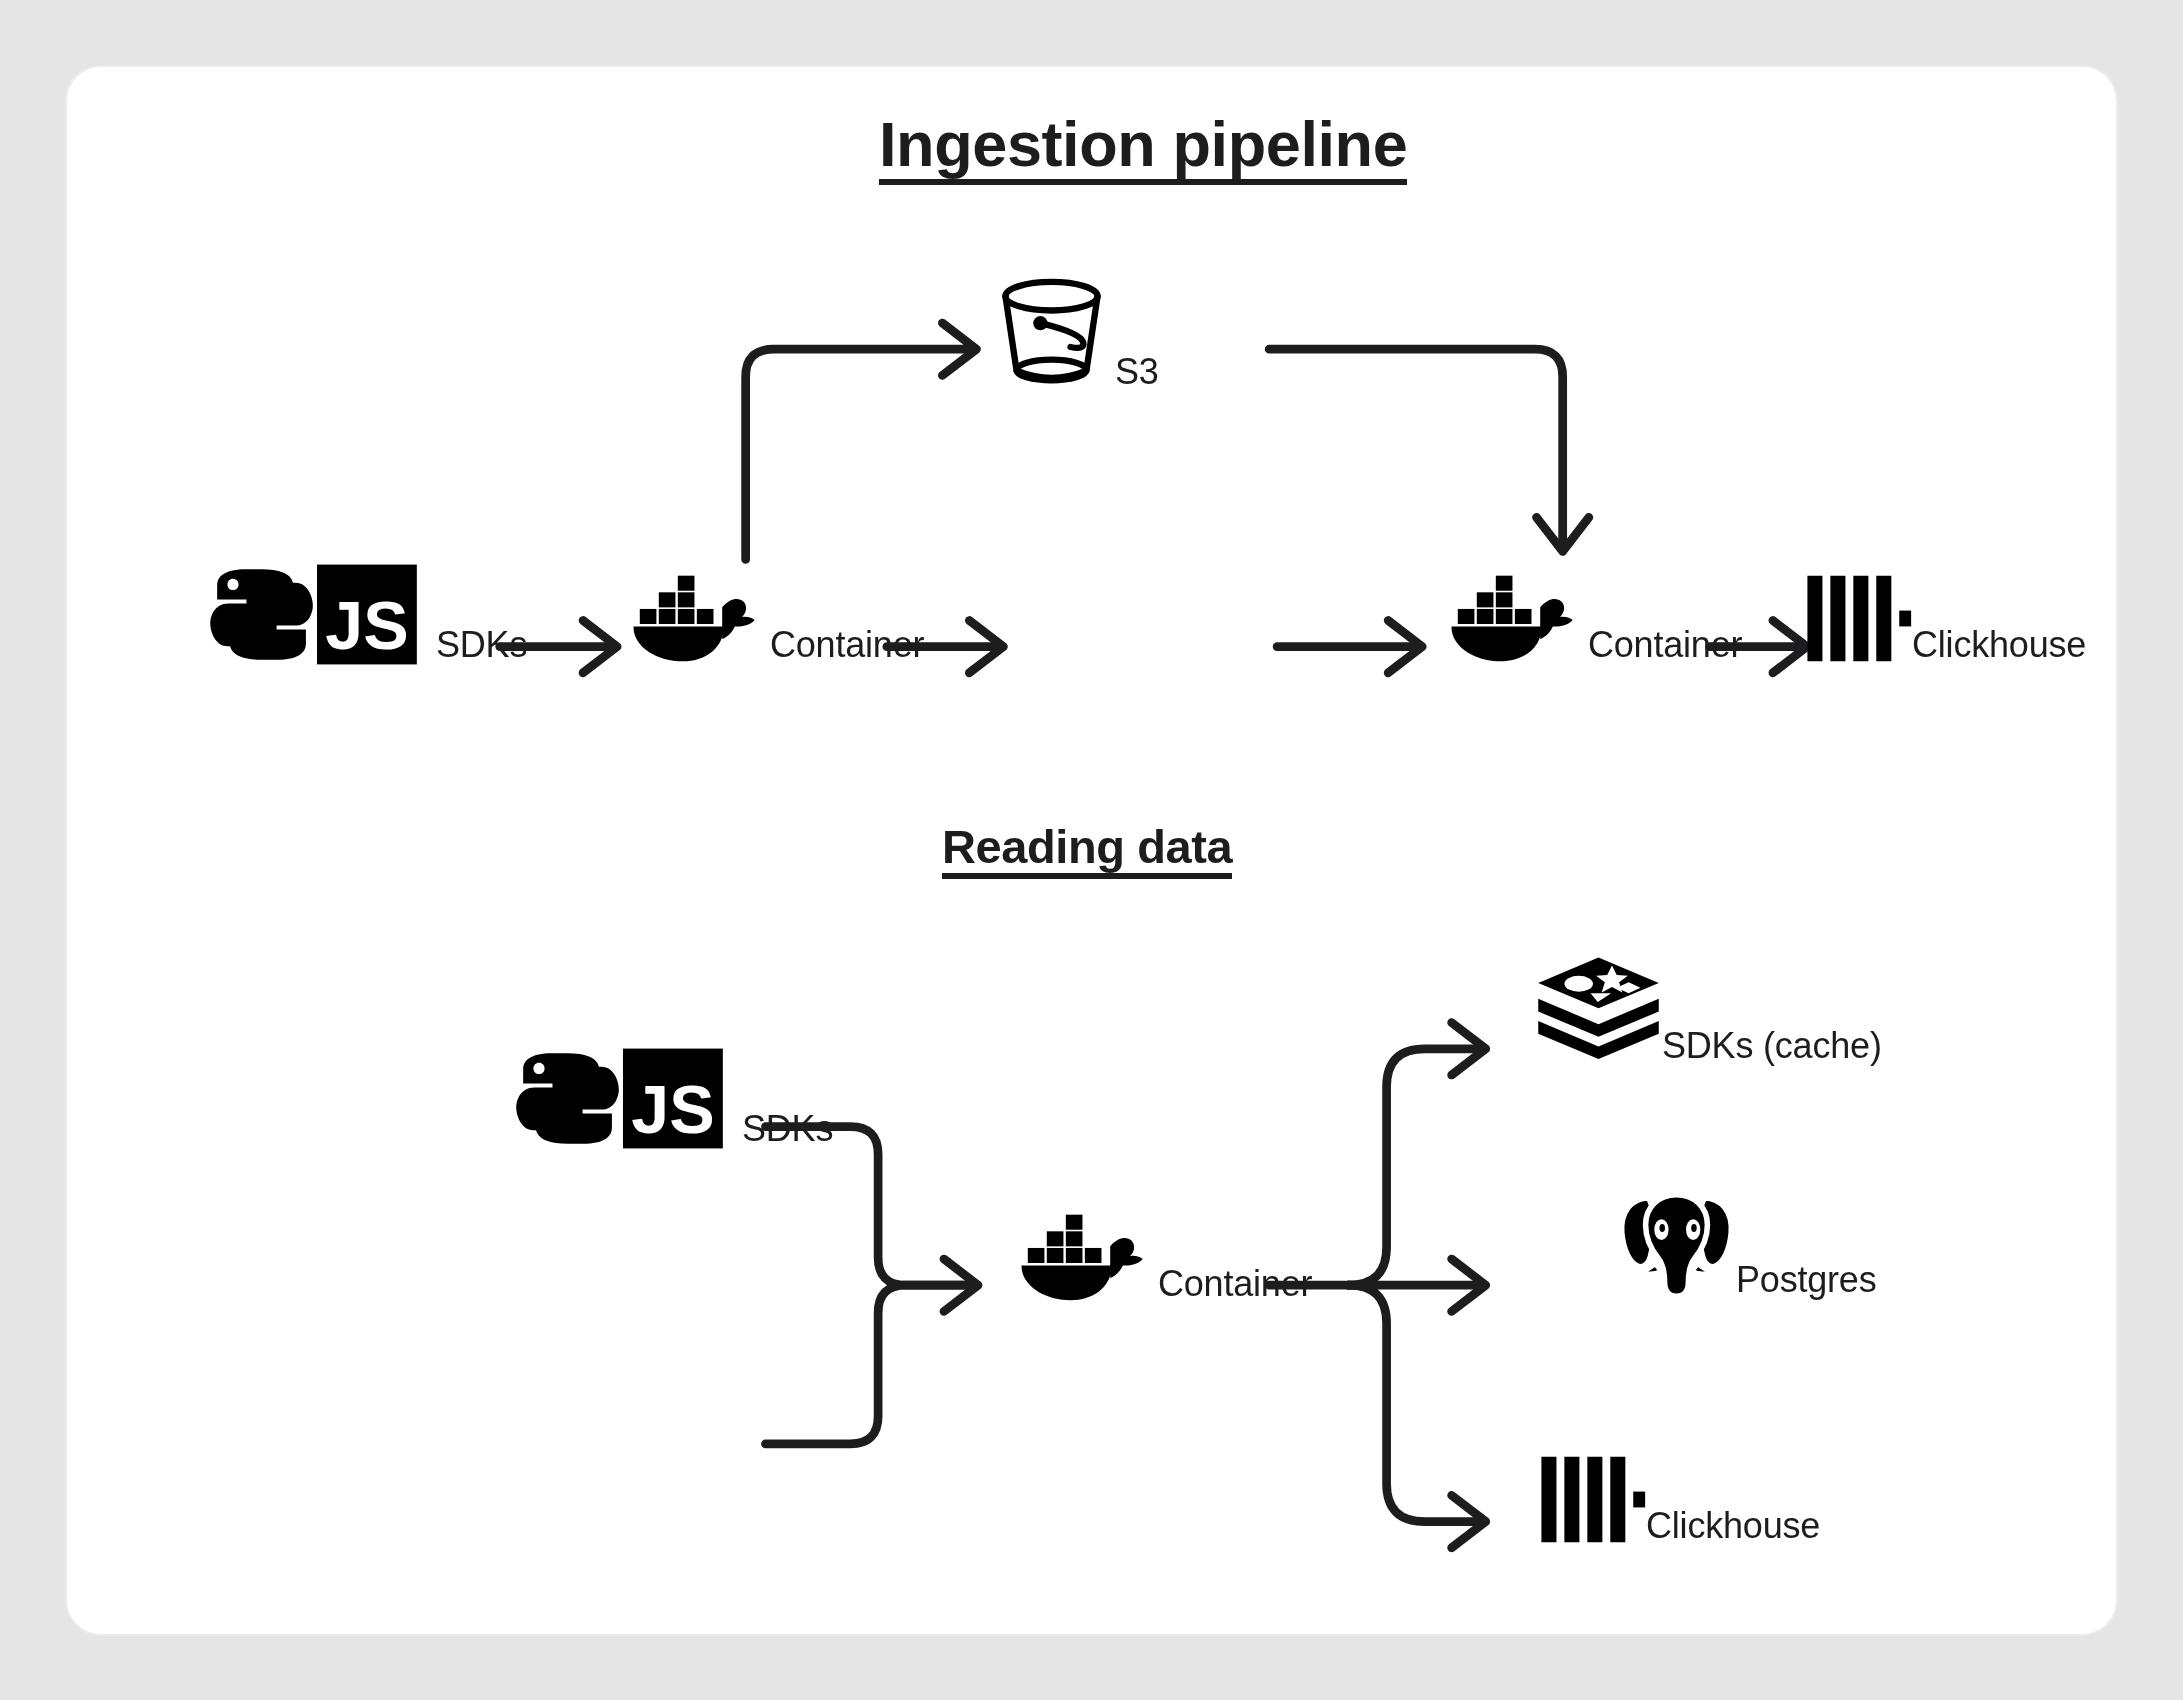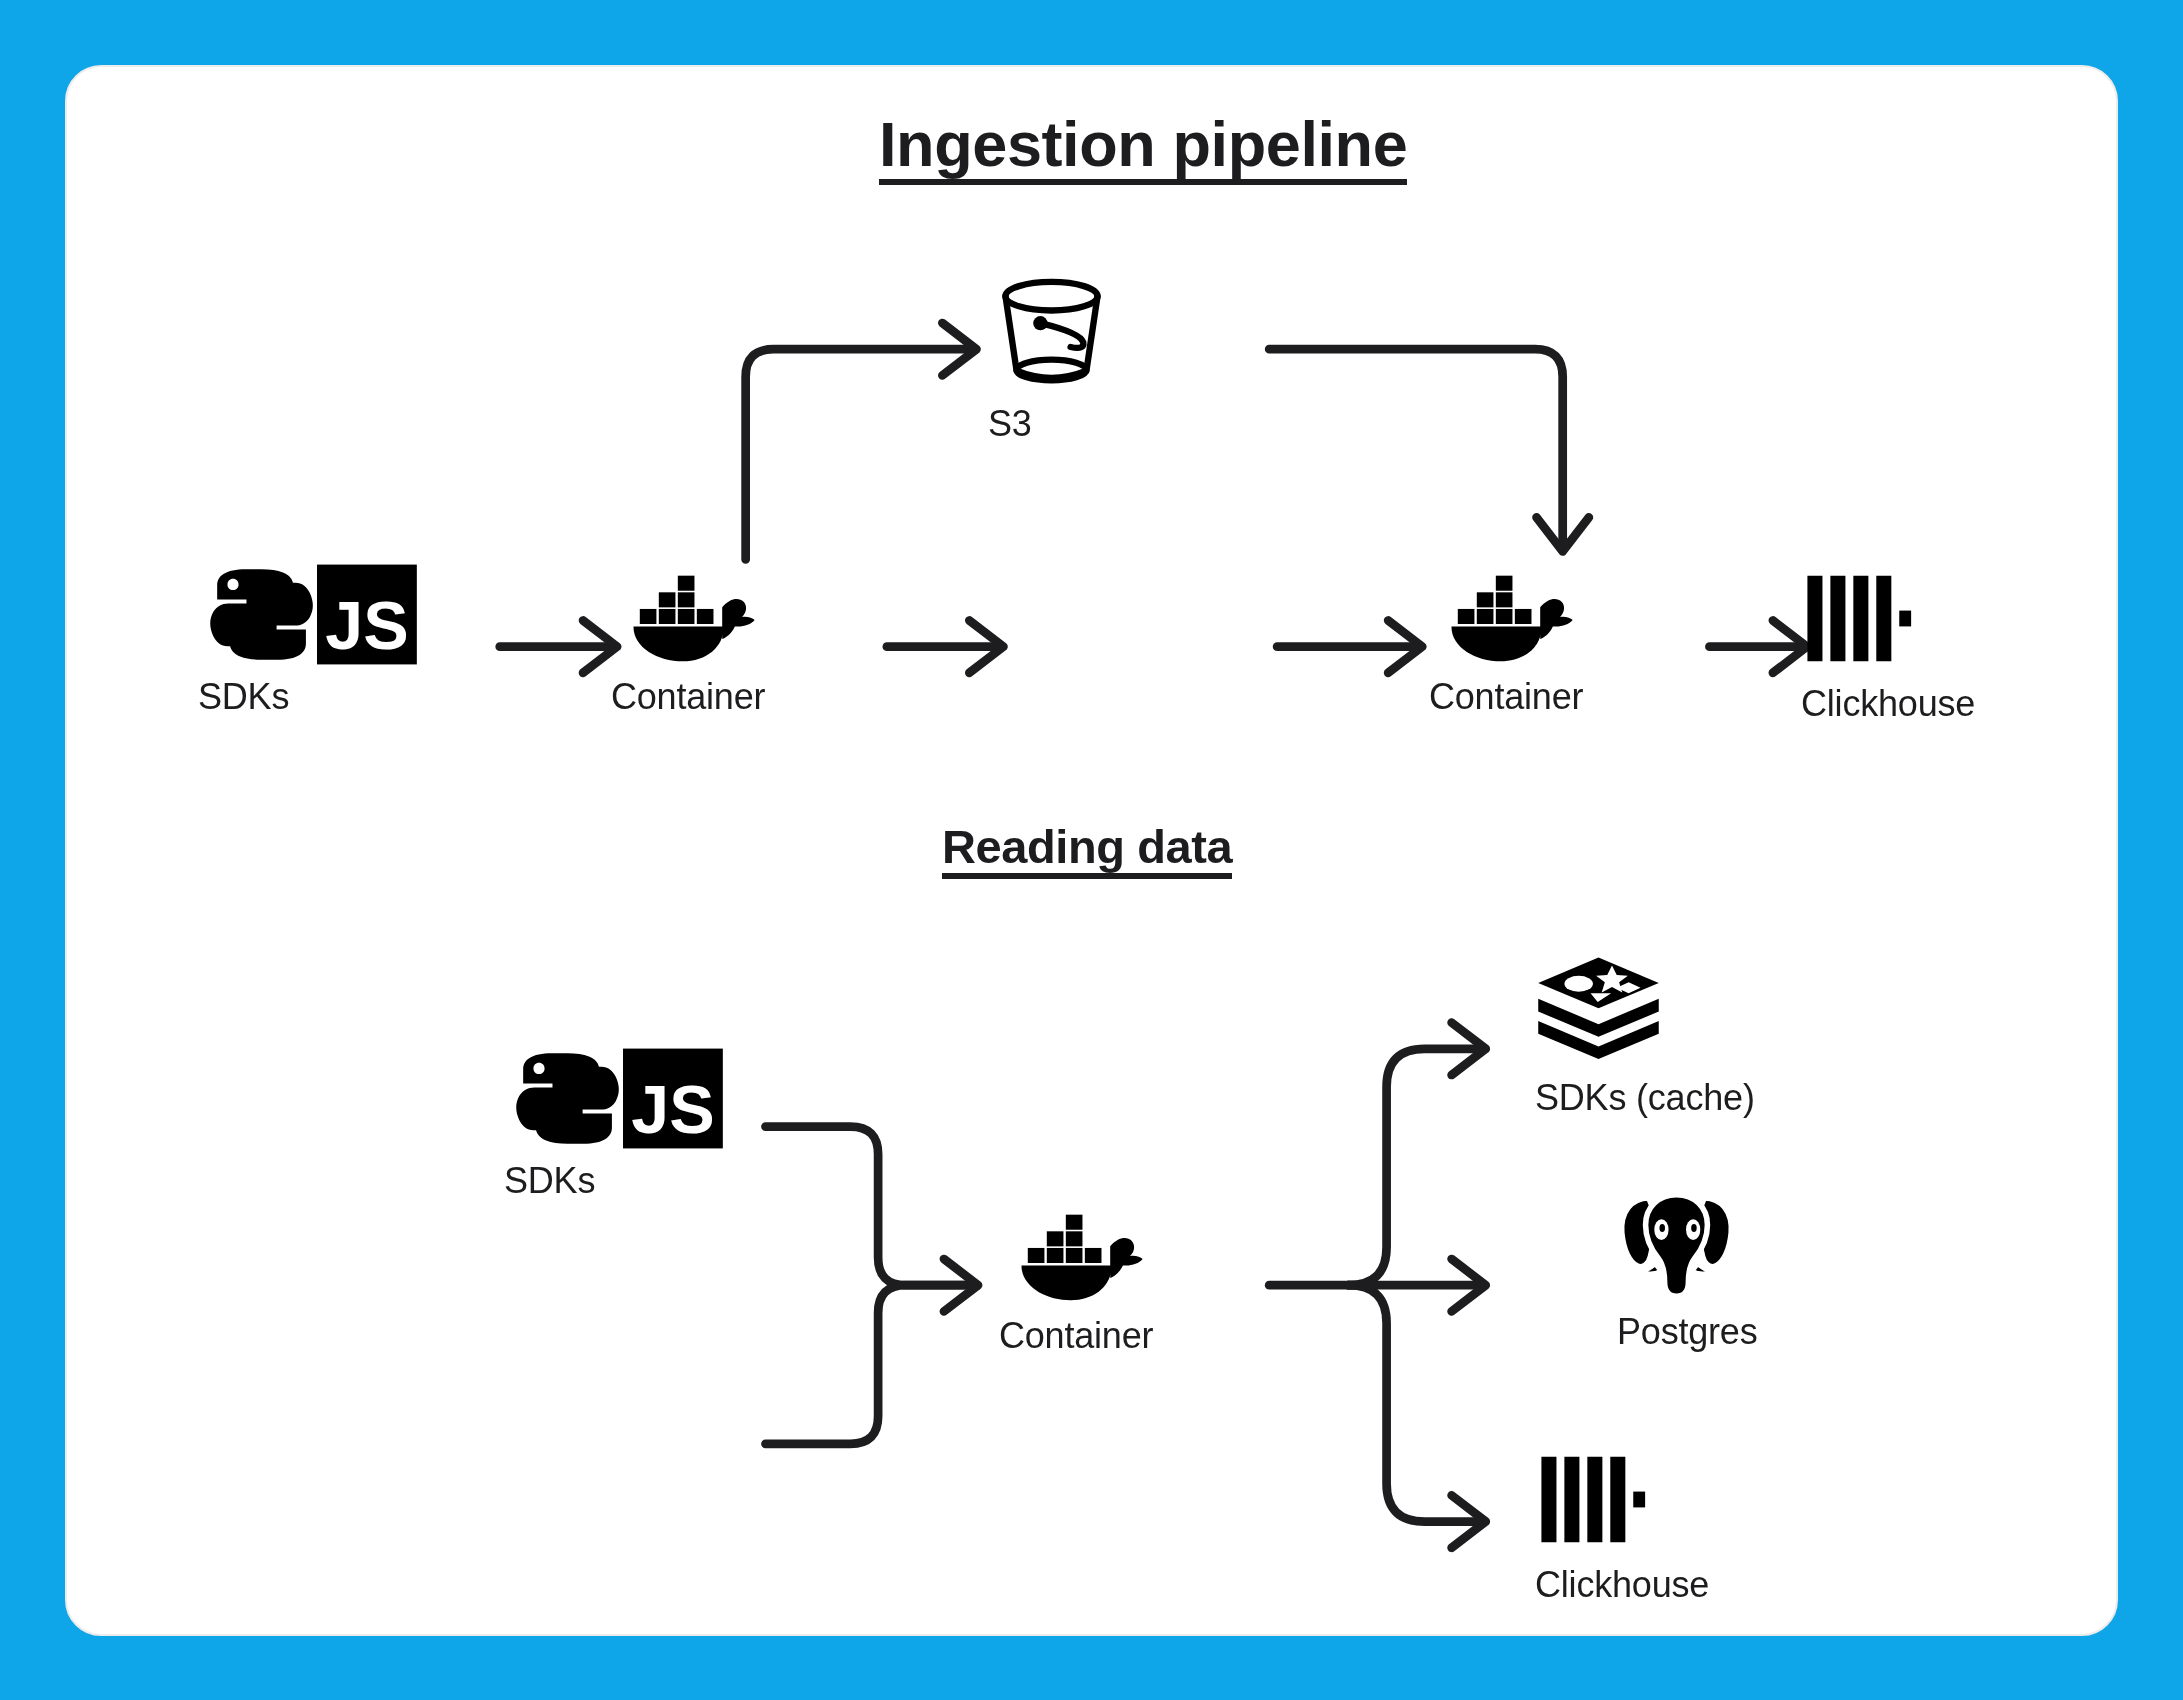--- a/index.html
+++ b/index.html
@@ -5,21 +5,21 @@
   html, body {
     margin: 0;
     padding: 0;
     background: #ffffff;
     font-family: "Liberation Sans", sans-serif;
   }
   #root {
     position: relative;
     width: 2183px;
     height: 1701px;
-    background: #0ea5e9;
+    background: #e5e5e5;
     overflow: hidden;
   }
   #card {
     position: absolute;
     left: 65px;
     top: 65px;
     width: 2053px;
     height: 1571px;
     border: 2.4px solid #ececec;
     border-radius: 36px;
@@ -42,22 +42,22 @@
     font-size: 63px;
   }
   #title-reading {
     left: 942px;
     top: 822px;
     font-size: 47px;
   }
   .node {
     position: absolute;
     display: flex;
-    flex-direction: column;
-    align-items: flex-start;
+    flex-direction: row;
+    align-items: flex-end;
     width: 270px;
     margin-left: -135px;
   }
   .node .glyph {
     display: flex;
     align-items: flex-end;
     justify-content: center;
     height: 119px;
   }
   .node .caption {

